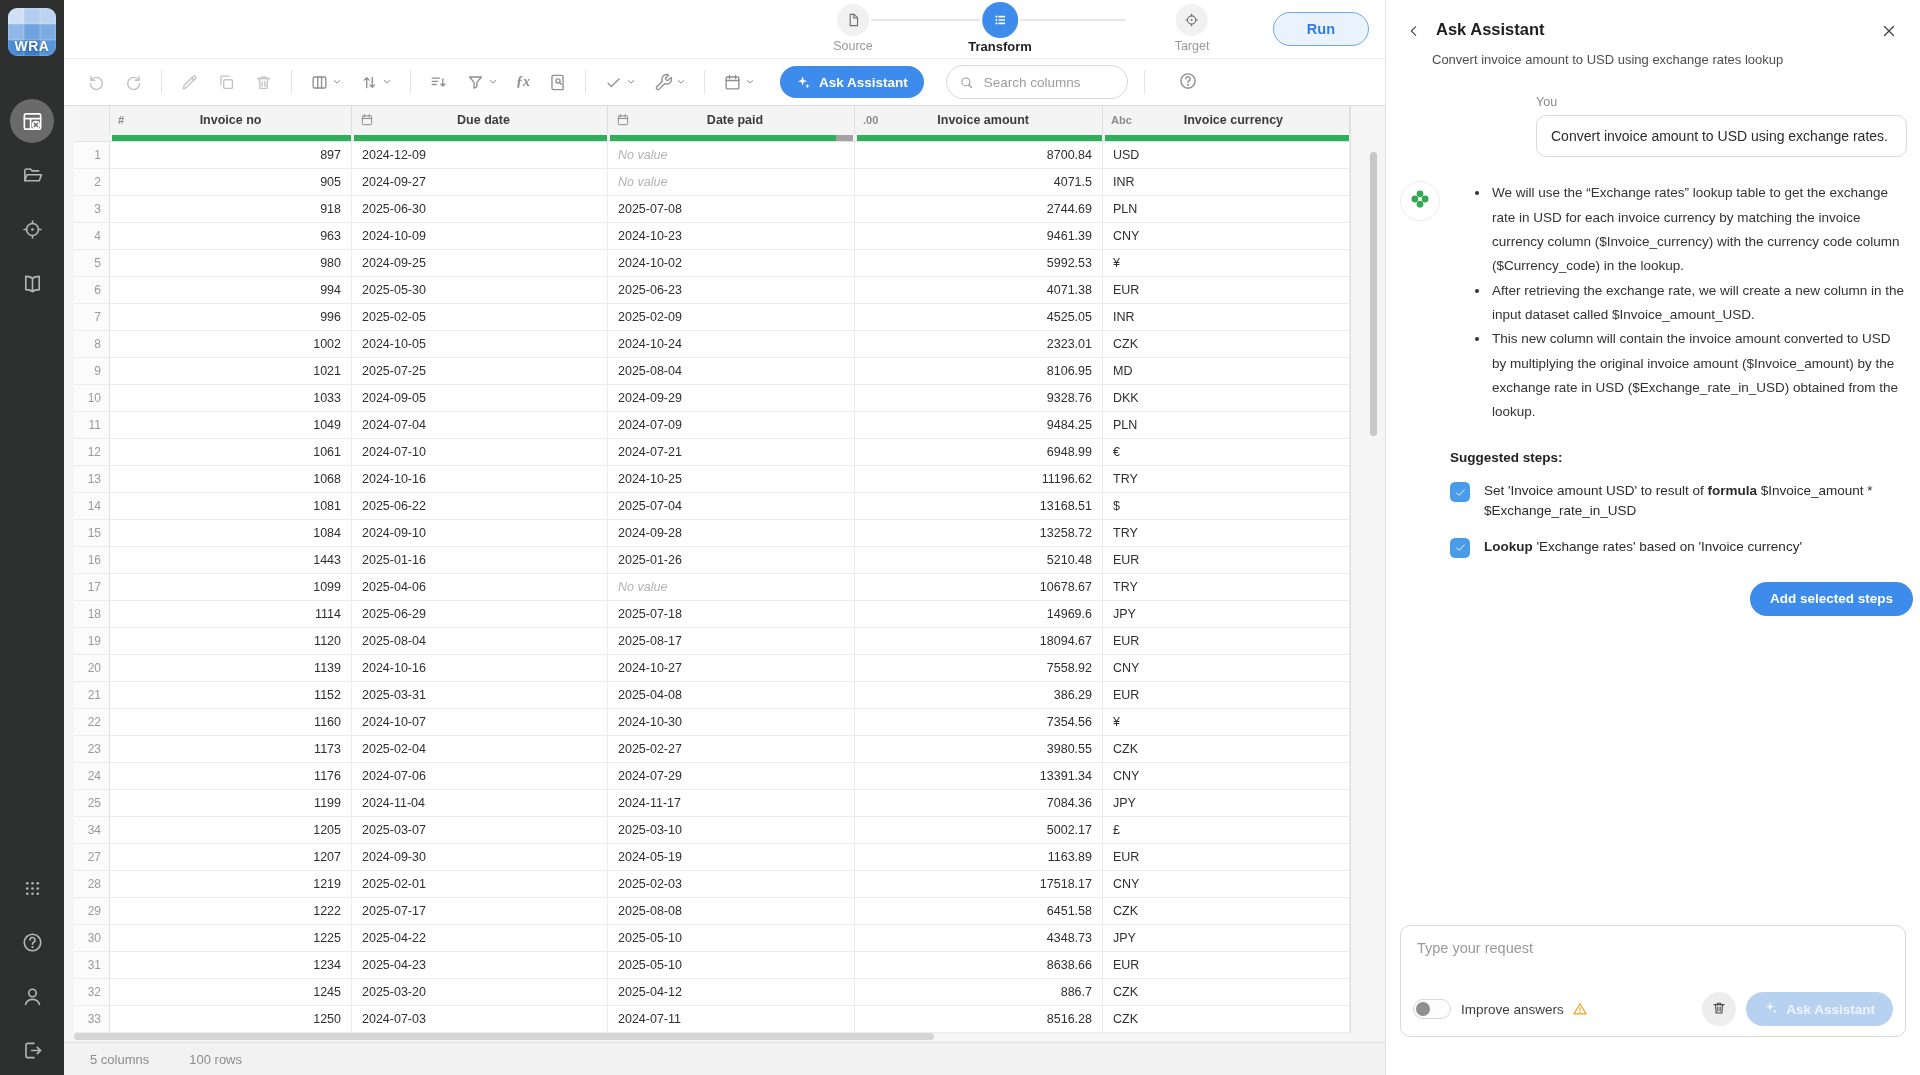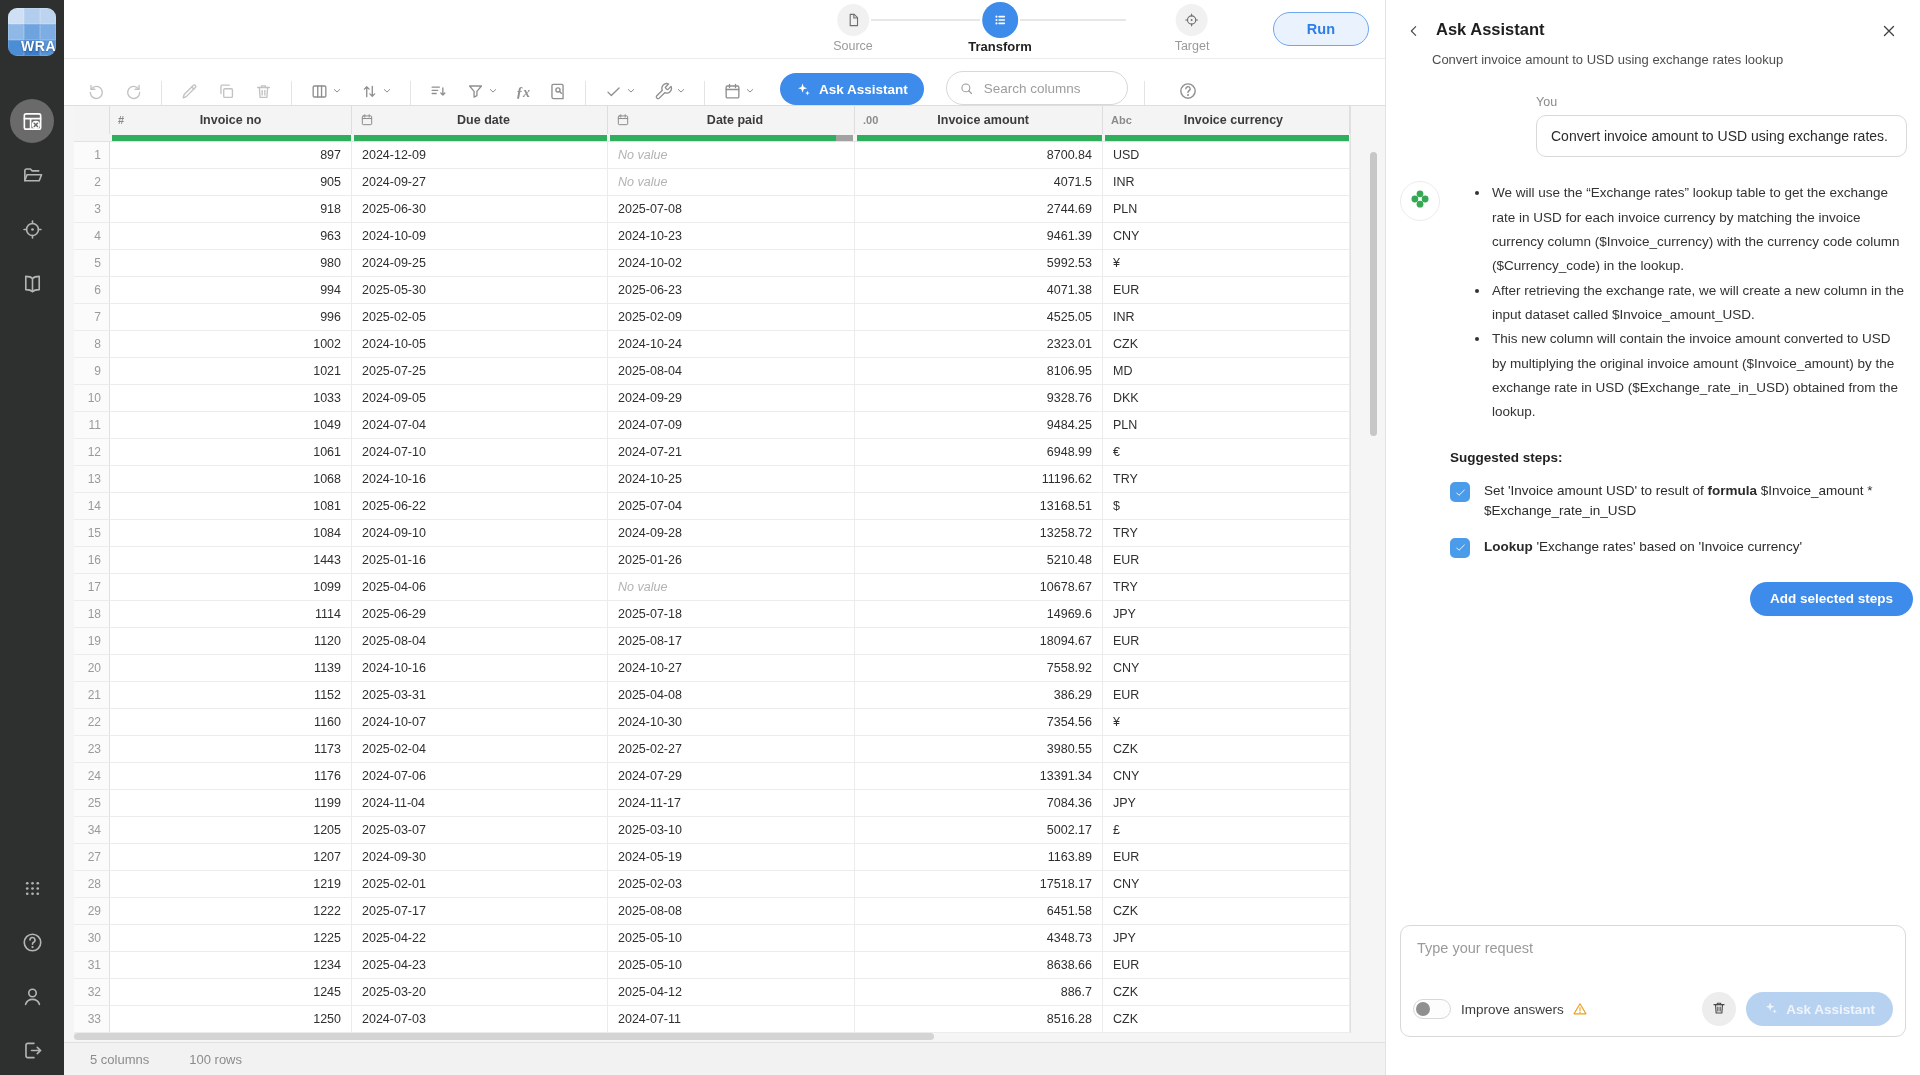--- a/index.html
+++ b/index.html
@@ -5,21 +5,21 @@
   html,body{margin:0;padding:0;width:1920px;height:1075px;overflow:hidden;
     font-family:"Liberation Sans",sans-serif;background:#fff;color:#2f2f2f;}
   *{box-sizing:border-box;}
   .app{display:flex;width:1920px;height:1075px;}
 
   
   .rail{width:64px;background:#2e2f2f;display:flex;flex-direction:column;align-items:center;flex:none;}
   .logo{width:48px;height:48px;margin-top:8px;border-radius:9px;overflow:hidden;position:relative;
     display:grid;grid-template-columns:1fr 1fr 1fr;grid-template-rows:1fr 1fr 1fr;flex:none;}
   .logo div{border:.5px solid rgba(255,255,255,.15);}
-  .logo .wm{position:absolute;left:0;right:0;bottom:2px;text-align:right;color:#fff;
+  .logo .wm{position:absolute;left:0;right:0;bottom:2px;text-align:center;color:#fff;
     font-weight:700;font-size:14px;letter-spacing:.5px;text-shadow:0 1px 2px rgba(0,0,0,.35);}
   .rail-top{margin-top:43px;display:flex;flex-direction:column;gap:10px;align-items:center;}
   .rail-bottom{margin-top:auto;padding-bottom:3px;display:flex;flex-direction:column;gap:10px;align-items:center;}
   .sb-item{width:44px;height:44px;border-radius:50%;display:flex;align-items:center;justify-content:center;
     color:#b4b4b4;background:transparent;border:none;cursor:pointer;}
   .sb-item.active{background:#6a6a6a;color:#fff;}
   .sb-item svg{width:23px;height:23px;}
 
   
   .main{flex:1;display:flex;flex-direction:column;min-width:0;border-right:1px solid #e2e2e2;position:relative;}
@@ -42,21 +42,21 @@
   .step.active .circ{width:36px;height:36px;background:#3d8bea;color:#fff;margin-top:2px;}
   .step .slabel{font-size:12.5px;color:#9a9a9a;margin-top:3px;}
   .step.active .slabel{color:#1f1f1f;font-weight:700;font-size:13px;margin-top:1px;}
   .connector{position:absolute;top:19px;height:2px;background:#e7e7e7;}
 
   .run-btn{position:absolute;right:16px;top:12px;height:34px;padding:0 33px;border-radius:17px;
     border:1.5px solid #6ea7ee;background:#eaf2fd;color:#2e7ee7;font-weight:700;font-size:14.5px;cursor:pointer;}
 
   
   .toolbar{height:48px;background:#fff;border-top:1px solid #ececec;border-bottom:1px solid #dedede;
-    display:flex;align-items:flex-end;padding-left:14px;flex:none;}
+    display:flex;align-items:center;padding-left:14px;flex:none;}
   .tool-btn{display:flex;align-items:center;gap:3px;border:none;background:none;color:#8f8f8f;
     padding:4px;margin:0 5px;cursor:pointer;}
   .tool-btn.dim{color:#c2c2c2;}
   .tool-btn svg{width:19px;height:19px;}
   .tool-btn .chev svg{width:10px;height:10px;}
   .tool-btn .glyph{font-size:14px;font-style:italic;font-weight:600;font-family:"Liberation Serif",serif;}
   .tdivider{width:1px;height:24px;background:#e4e4e4;margin:0 9px;flex:none;}
   .ask-btn{display:flex;align-items:center;gap:8px;height:32px;padding:0 16px;margin-left:16px;
     border-radius:16px;border:none;background:#3d8bea;color:#fff;font-weight:700;font-size:13.5px;cursor:pointer;}
   .ask-btn svg{width:15px;height:15px;}

